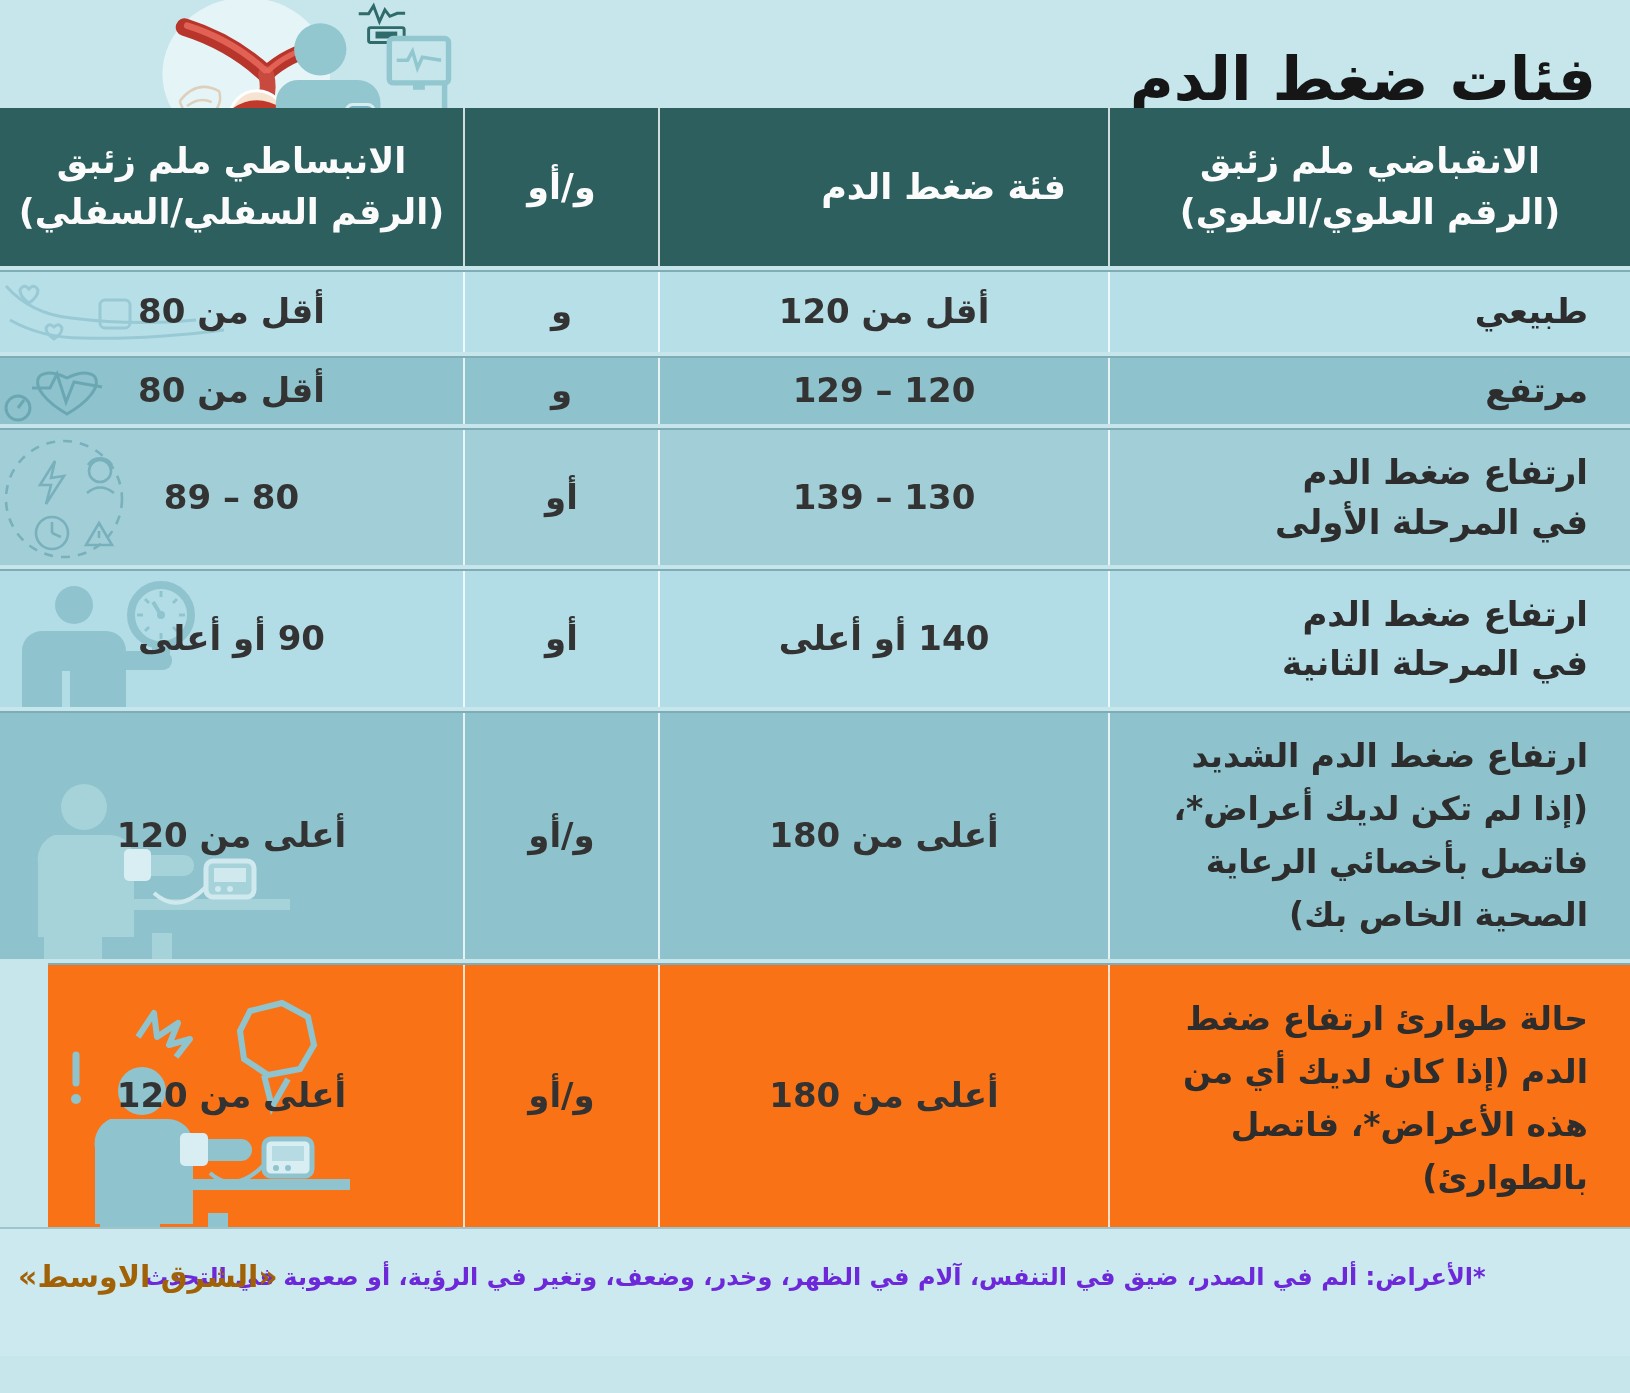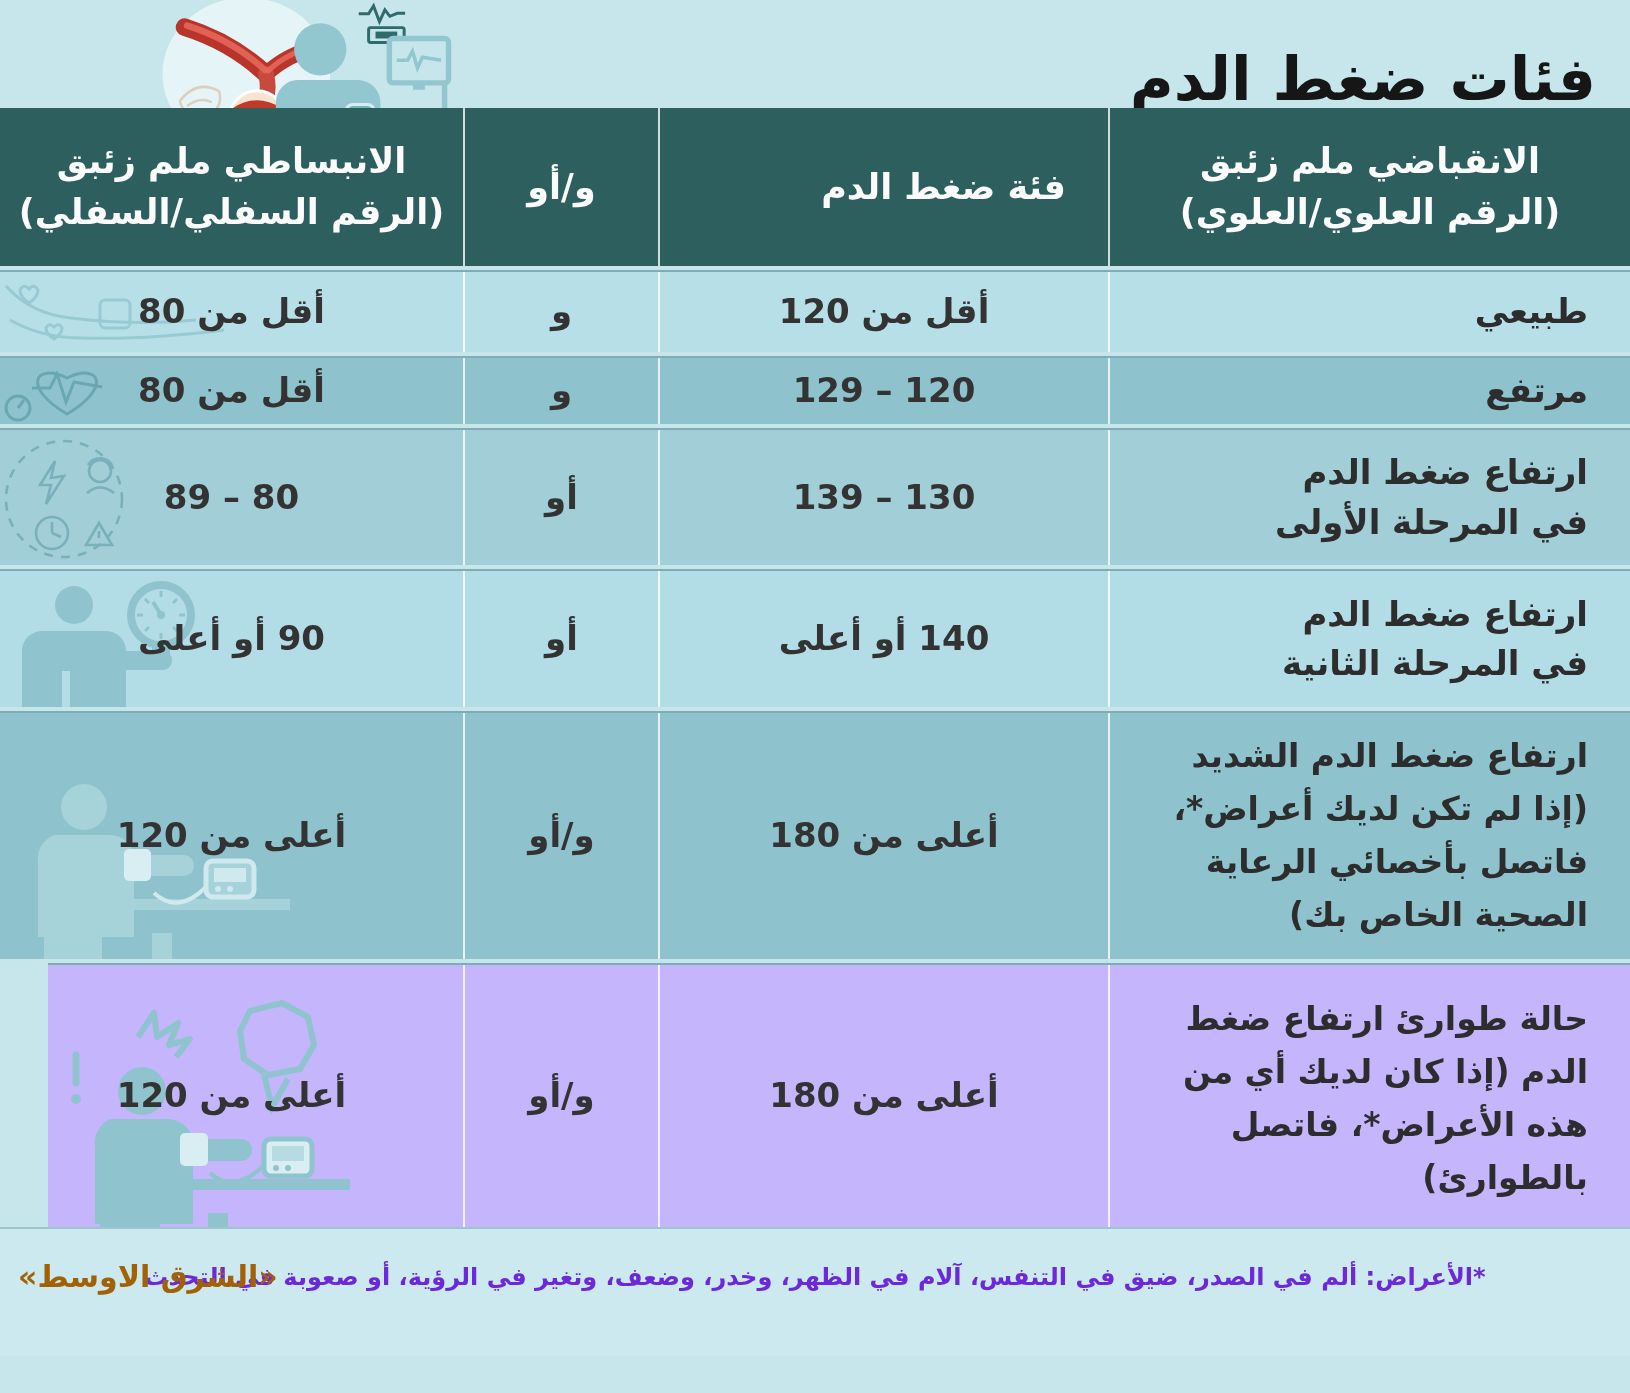--- a/index.html
+++ b/index.html
@@ -48,21 +48,21 @@
   }
   .cell.cat{
     justify-content:flex-start; 
     text-align:right;
     padding-right:42px;padding-left:20px;
     font-weight:bold;
   }
   .val{font-weight:bold;color:#333;}
   .r-light{background:#b6dfe8;}
   .r-light2{background:#b3dde6;}
-  .r-light3{background:#c4b5fd;margin-left:48px;}
+  .r-light3{background:#f97316;margin-left:48px;}
   .r-mid{background:#8ec2cc;}
   .r-mid2{background:#a2ced7;}
   .row1{height:80px;}
   .row2{height:66px;}
   .row3{height:135px;}
   .row4{height:136px;}
   .row5{height:246px;}
   .row5 .cell.cat{font-size:33px;line-height:1.6;}
   .row6{height:262px;}
   .row6 .cell.cat{font-size:33px;line-height:1.6;padding-top:6px;}

